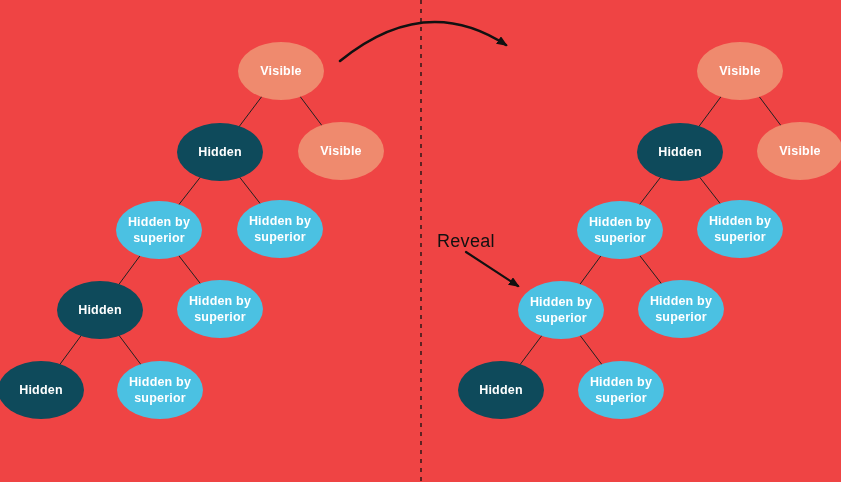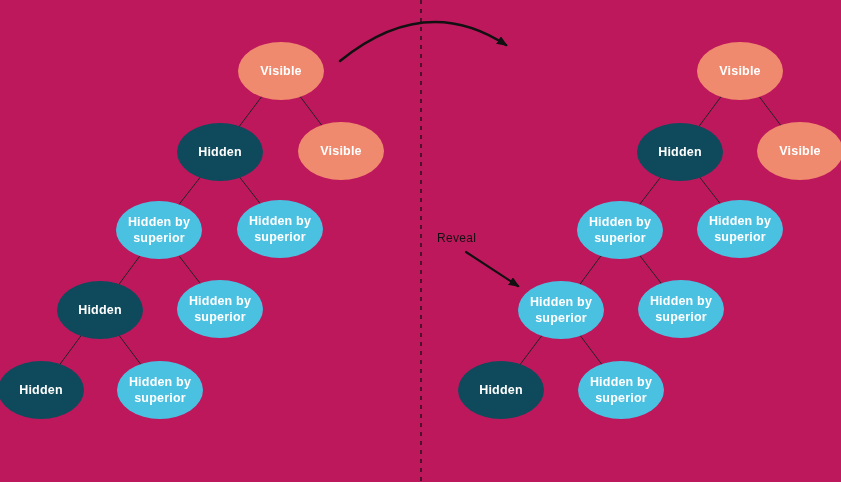--- a/index.html
+++ b/index.html
@@ -5,21 +5,21 @@
   html, body {
     margin: 0;
     padding: 0;
     background: #ffffff;
     font-family: "Liberation Sans", "DejaVu Sans", sans-serif;
   }
   .canvas {
     position: relative;
     width: 841px;
     height: 482px;
-    background: #be185d;
+    background: #ef4444;
     overflow: hidden;
   }
   .canvas svg.underlay {
     position: absolute;
     left: 0;
     top: 0;
     z-index: 1;
   }
   #nodes-layer {
     position: absolute;
@@ -45,21 +45,21 @@
     line-height: 1.3;
     letter-spacing: 0.2px;
     padding: 0 7px;
     box-sizing: border-box;
   }
   .reveal-label {
     position: absolute;
     left: 437px;
     top: 231px;
     z-index: 2;
-    font-size: 12px;
+    font-size: 18px;
     font-weight: 500;
     color: #111111;
     letter-spacing: 0.3px;
   }
 </style>
 </head>
 <body>
 
 <div class="canvas">
 

